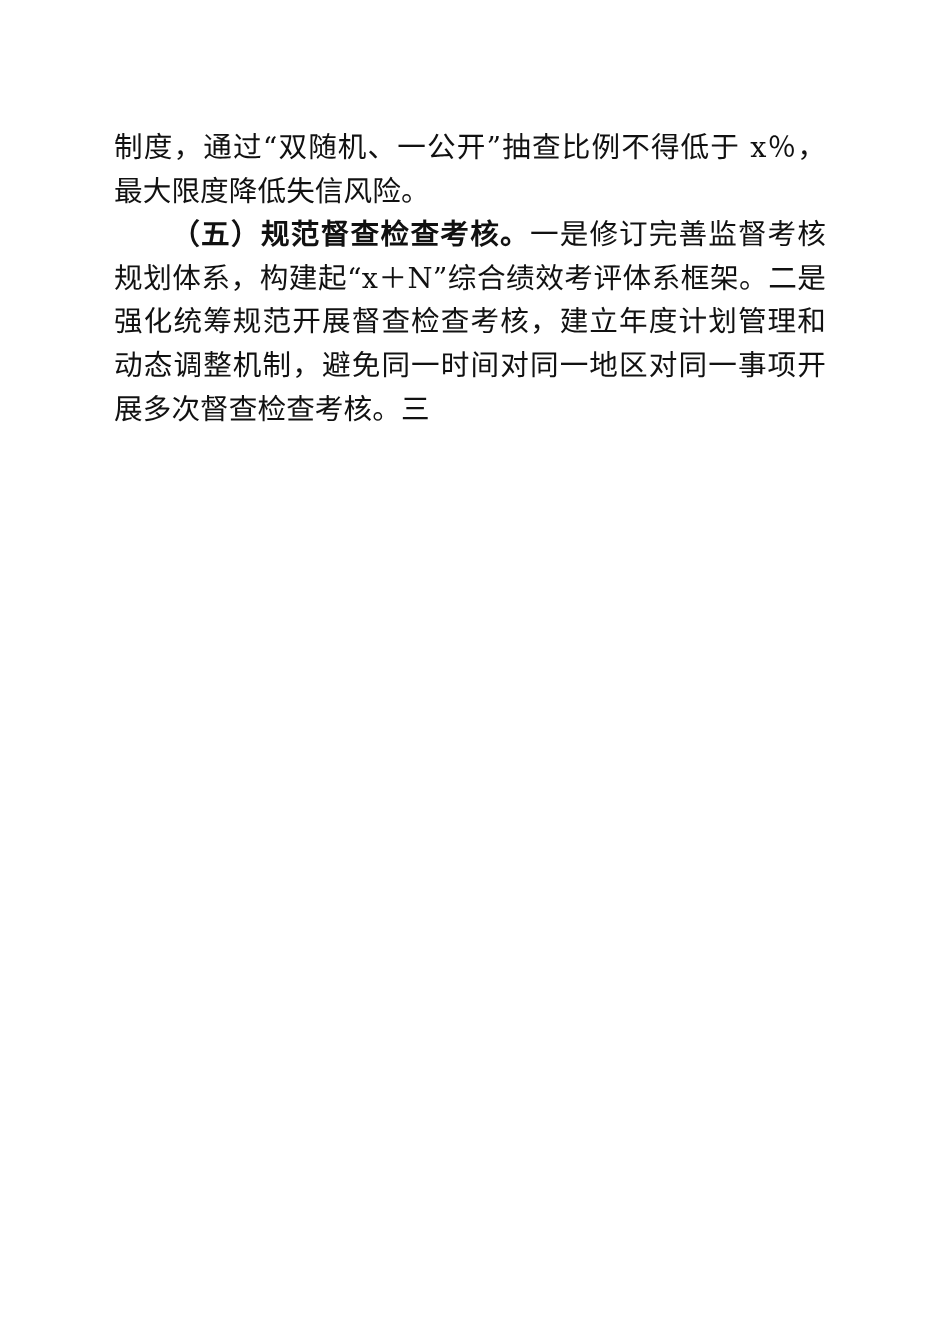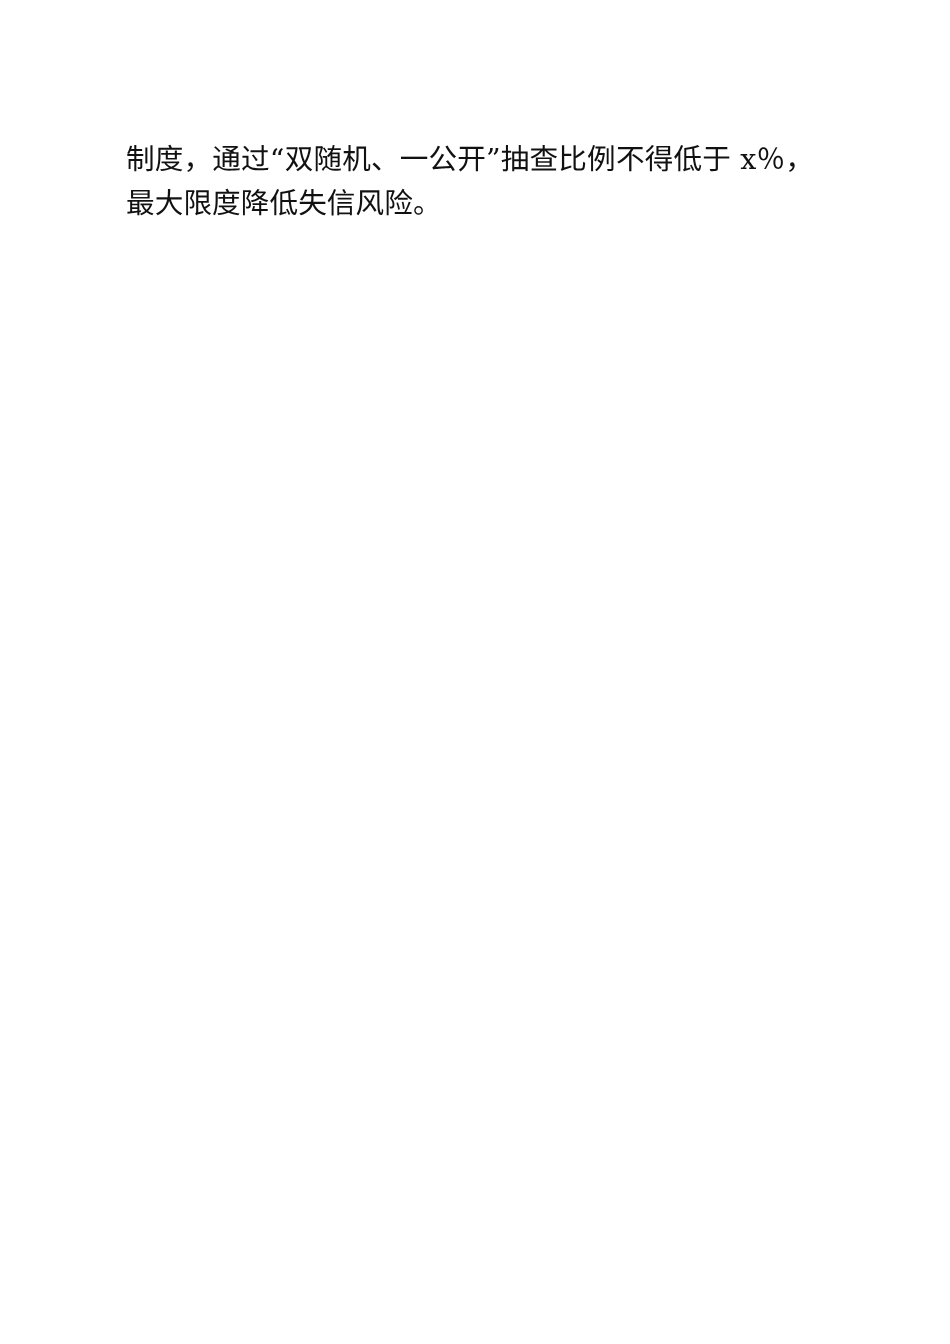--- a/index.html
+++ b/index.html
@@ -20,21 +20,21 @@
     overflow: hidden;
     box-sizing: border-box;
   }
   #text-column {
     position: absolute;
     left: 114px;
     top: 126px;
     width: 712px;
   }
   .para {
-    margin: 12px;
+    margin: 0;
     font-size: 28.6px;
     line-height: 43.6px;
     text-align: justify;
     text-justify: inter-character;
     text-align-last: left;
     letter-spacing: 0.1px;
     word-break: break-all;
     color: #111111;
   }
   .para.indent {
@@ -62,18 +62,21 @@
 <div id="page" style="background: rgb(255, 255, 255); color: rgb(17, 17, 17);">
 
   <div id="text-column">
 
     <p class="para">
       <span>制度，通过“双随机、一公开”抽查比例不得低于 x％，最大限度降低失信风险。</span>
     </p>
 
 
 
+    <p class="para indent">
+      <span class="heading-run">（五）规范督查检查考核。</span><span>一是修订完善监督考核规划体系，构建起“x＋N”综合绩效考评体系框架。二是强化统筹规范开展督查检查考核，建立年度计划管理和动态调整机制，避免同一时间对同一地区对同一事项开展多次督查检查考核。三</span>
+    </p>
 
   </div>
 
   <div class="blank-tail"></div>
 
 </div>
 
 </body></html>

